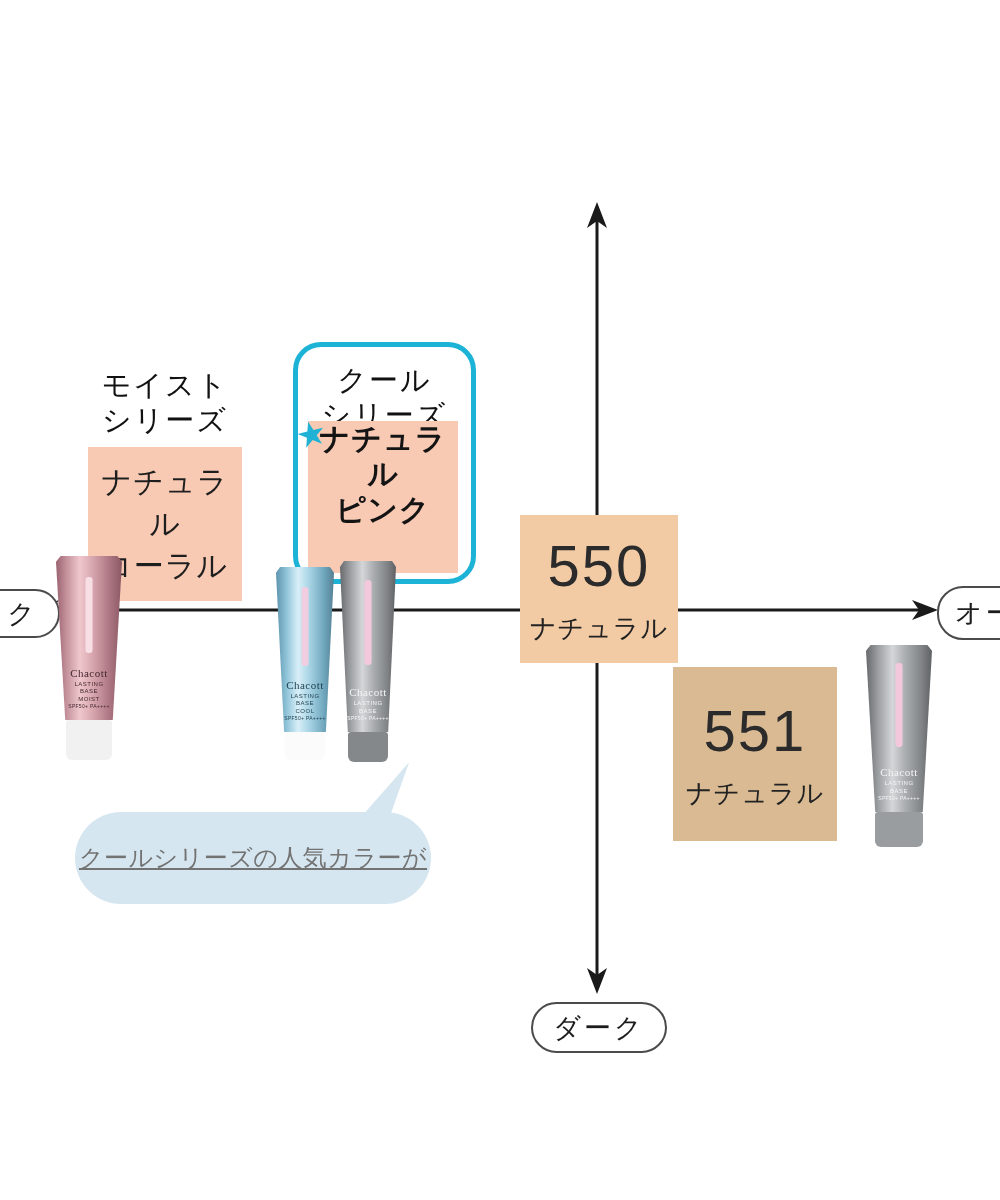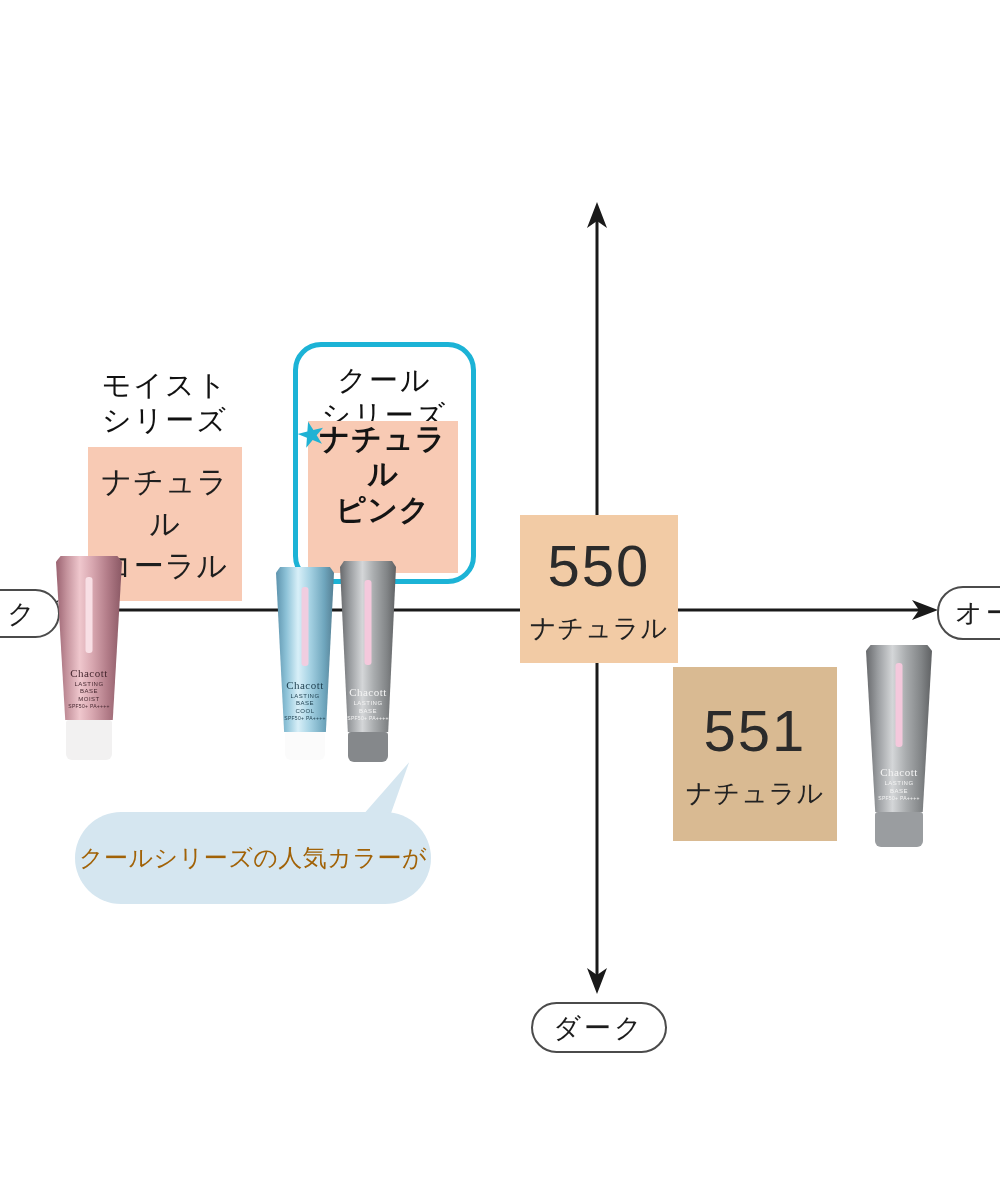--- a/index.html
+++ b/index.html
@@ -57,21 +57,21 @@
   .tube-blue .tube-body{background:linear-gradient(90deg,#5d93ad 0%,#8ec3d8 18%,#d8eff8 38%,#a7d3e4 58%,#6fa6bd 83%,#557f93 100%);}
   .tube-blue .stripe{top:12%;height:48%;background:#f0cde0;}
   .tube-blue .tube-label{color:#1d3e4e;}
   .tube-gray .tube-body{background:linear-gradient(90deg,#67696c 0%,#9b9ea1 18%,#d4d6d8 40%,#aaadaf 60%,#818486 84%,#5f6163 100%);}
   .tube-gray .stripe{top:11%;height:50%;background:#f4c8dc;}
   .tube-gray .tube-label{color:#f4f4f4;}
   
   .bubble{
     position:absolute;left:75px;top:812px;width:356px;height:92px;z-index:5;background:#d5e6f0;border-radius:46px;
     display:flex;flex-direction:column;align-items:center;justify-content:center;
-    font-size:24px;line-height:1.55;letter-spacing:.5px;color:#a16207;text-align:center;
+    font-size:24px;line-height:1.55;letter-spacing:.5px;color:#737373;text-align:center;text-decoration:underline;
   }
   .bubble-tail{
     position:absolute;left:330px;top:758px;width:86px;height:72px;z-index:5;background:#d5e6f0;
     clip-path:polygon(26% 96%,92% 6%,64% 100%);
   }
 </style>
 </head>
 <body>
 
 <div class="canvas">

